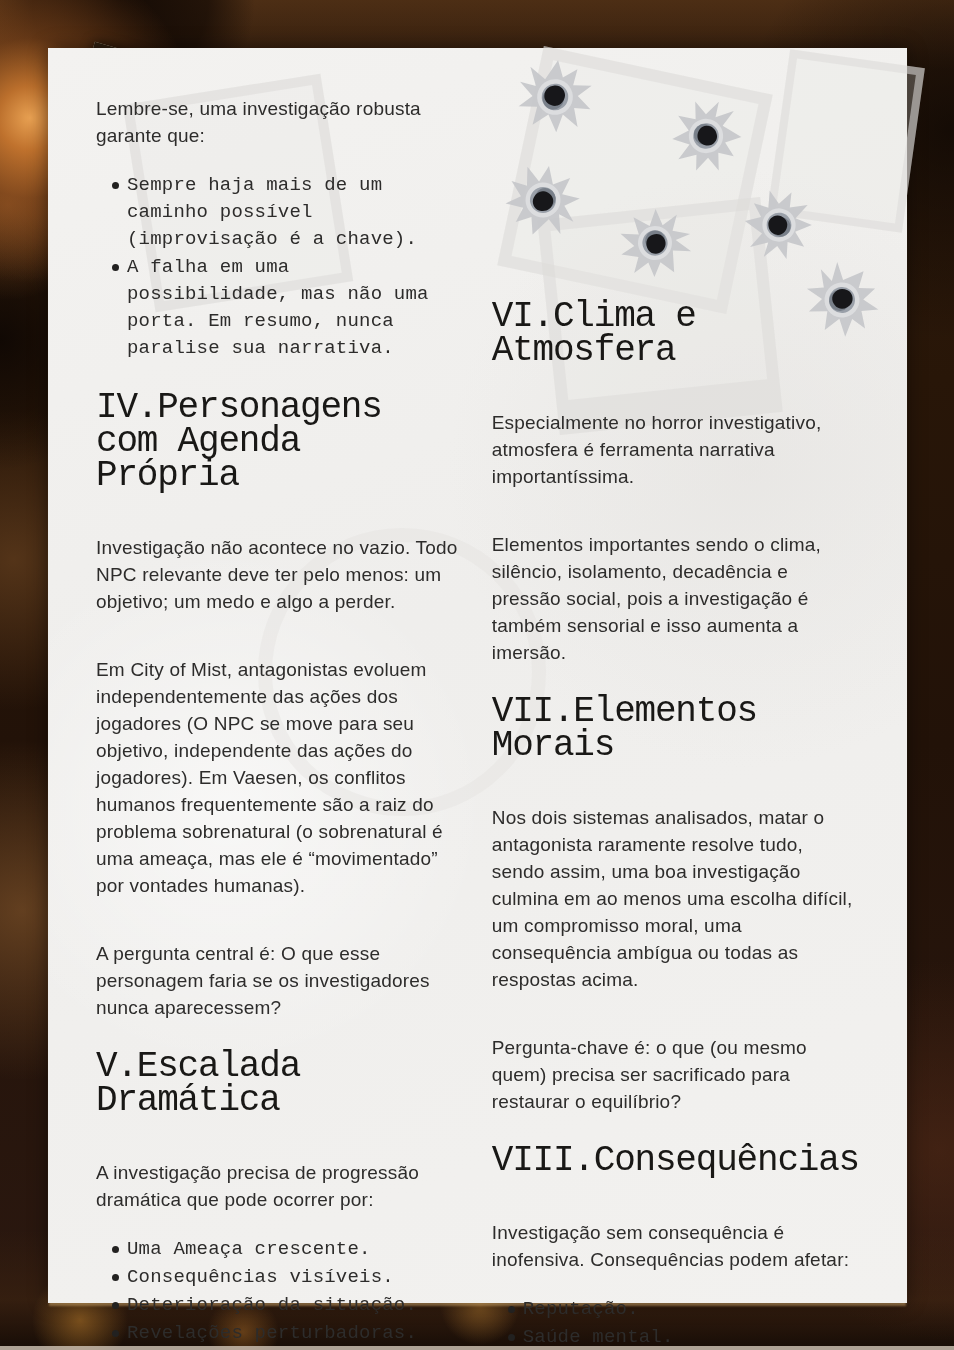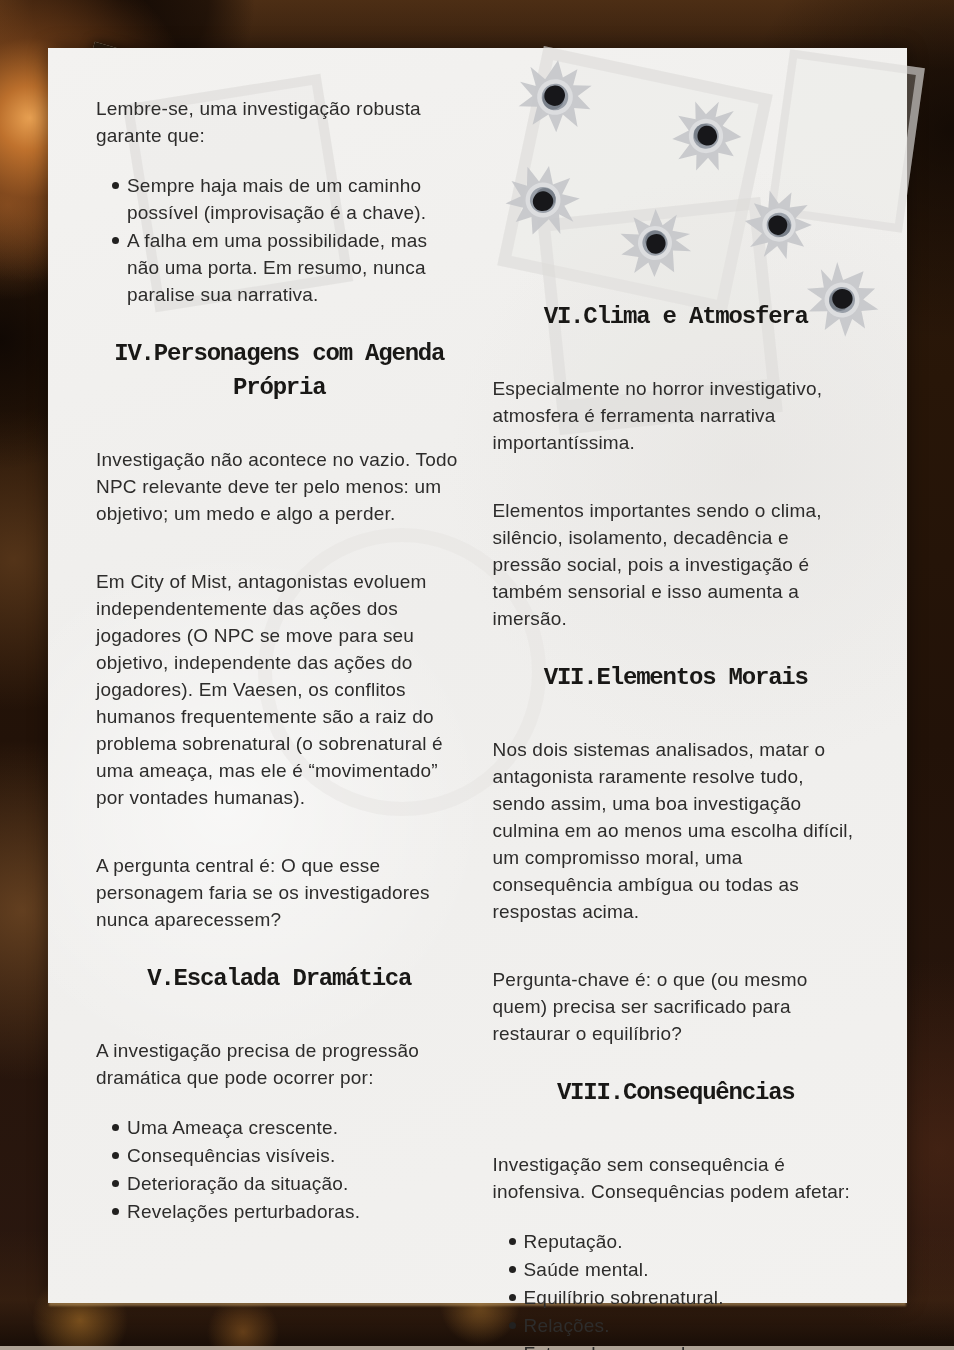--- a/index.html
+++ b/index.html
@@ -52,25 +52,25 @@
   .col{flex:1 1 0;}
   .col-right{padding-top:205px;}
 
   p,h2,ul{margin:0;}
   .body-text{
     font-size:19px;line-height:27px;letter-spacing:.2px;color:#2d2c2b;margin-top:41px;
   }
   .col > .body-text:first-child{margin-top:0;}
   h2.section-heading{
     font-family:"Liberation Mono","DejaVu Sans Mono",monospace;
-    font-weight:700;font-size:24px;line-height:34px;letter-spacing:-1.2px;
-    color:#191816;margin-top:29px;text-align:center;
+    font-weight:400;font-size:36px;line-height:34px;letter-spacing:-1.2px;
+    color:#191816;margin-top:29px;
   }
   .col-right > h2.section-heading:first-child{margin-top:0;}
-  ul.dot-list{list-style:none;padding:0 0 0 16px;margin-top:23px;}
+  ul.dot-list{list-style:none;padding:0 0 0 16px;margin-top:23px;font-family:Liberation Mono, monospace;}
   ul.dot-list li{
     position:relative;padding-left:15px;
     font-size:19px;line-height:27px;letter-spacing:.2px;color:#2d2c2b;margin-top:1px;
   }
   ul.dot-list li::before{
     content:"";position:absolute;left:0;top:10px;width:7px;height:7px;border-radius:50%;
     background:#222120;
   }
   .holes-overlay{position:absolute;left:0;top:0;width:954px;height:1350px;pointer-events:none;}
 </style>

